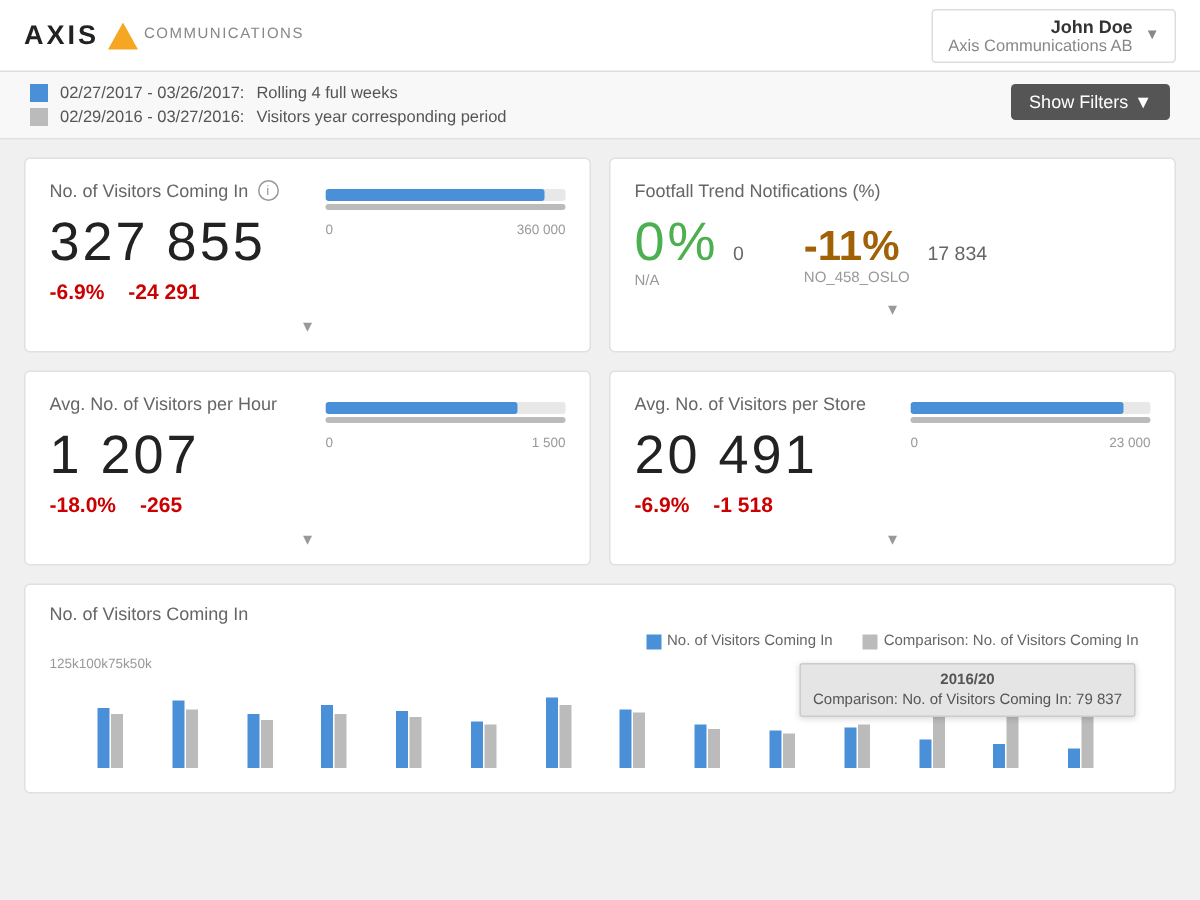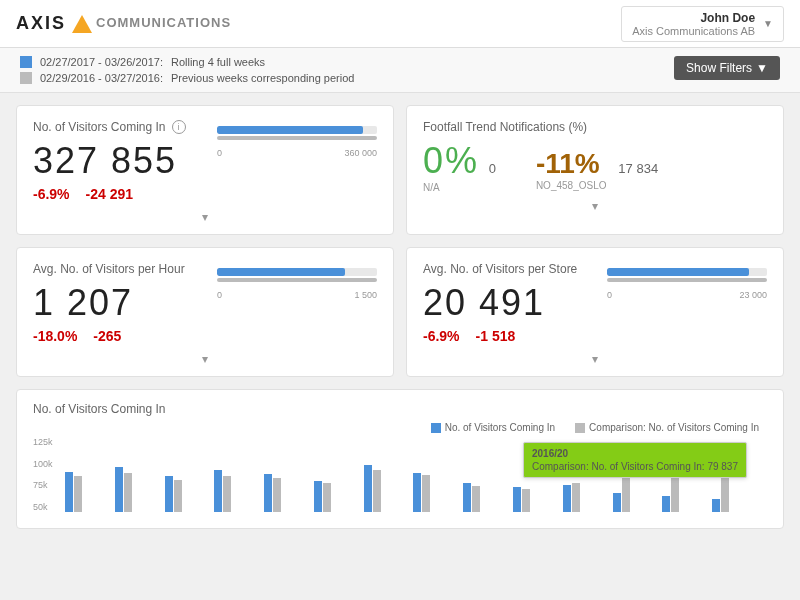--- a/index.html
+++ b/index.html
@@ -28,26 +28,25 @@
     }
     .logo-triangle {
       width: 0; height: 0;
       border-left: 10px solid transparent;
       border-right: 10px solid transparent;
       border-bottom: 18px solid #f5a623;
       display: inline-block;
       margin-left: 2px;
     }
     .logo-sub {
-      font-size: 13px;
+      font-size: 10px;
       color: #888;
       letter-spacing: 1px;
       display: block;
       margin-top: -2px;
-      font-weight: bold;
     }
     .nav-tabs {
       position: absolute;
       left: 50%;
       transform: translateX(-50%);
       display: flex;
       gap: 32px;
     }
     .nav-tab {
       padding: 14px 4px;
@@ -261,21 +260,21 @@
       gap: 3px;
       padding-left: 32px;
       padding-right: 8px;
     }
     .y-axis-labels {
       position: absolute;
       left: 0;
       top: 0;
       height: 100%;
       display: flex;
-      flex-direction: column;
+      flex-direction: row;
       justify-content: space-between;
       font-size: 9px;
       color: #999;
     }
     .bar-group {
       display: flex;
       align-items: flex-end;
       gap: 1px;
       flex: 1;
     }
@@ -284,31 +283,32 @@
       width: 8px;
     }
     .bar-g {
       background: #bbb;
       width: 8px;
     }
 
     
     .tooltip-box {
       position: absolute;
-      right: 20px;
+      right: 10px;
       top: 5px;
-      background: #84cc16;
+      background: #e5e5e5;
       border: 1px solid #ccc;
       padding: 5px 8px;
       font-size: 10px;
       color: #555;
       border-radius: 2px;
       box-shadow: 0 1px 4px rgba(0,0,0,0.15);
       z-index: 10;
       white-space: nowrap;
+      text-align: center;
     }
     .tooltip-title { font-weight: bold; margin-bottom: 2px; }
   </style>
 </head>
 <body>
 
 <div class="header">
   <div class="logo-area">
     <span class="logo-text">AXIS</span>
     <span class="logo-triangle"></span>
@@ -326,21 +326,21 @@
 <div class="filter-bar">
   <div class="date-legend">
     <div class="legend-row">
       <span class="legend-box-blue"></span>
       <span>02/27/2017 - 03/26/2017:</span>
       <span>Rolling 4 full weeks</span>
     </div>
     <div class="legend-row">
       <span class="legend-box-gray"></span>
       <span>02/29/2016 - 03/27/2016:</span>
-      <span>Previous weeks corresponding period</span>
+      <span>Visitors year corresponding period</span>
     </div>
   </div>
   <button class="show-filters-btn">
     <span>Show Filters</span>
     <span>▼</span>
   </button>
 </div>
 
 <div class="cards-grid">
 

